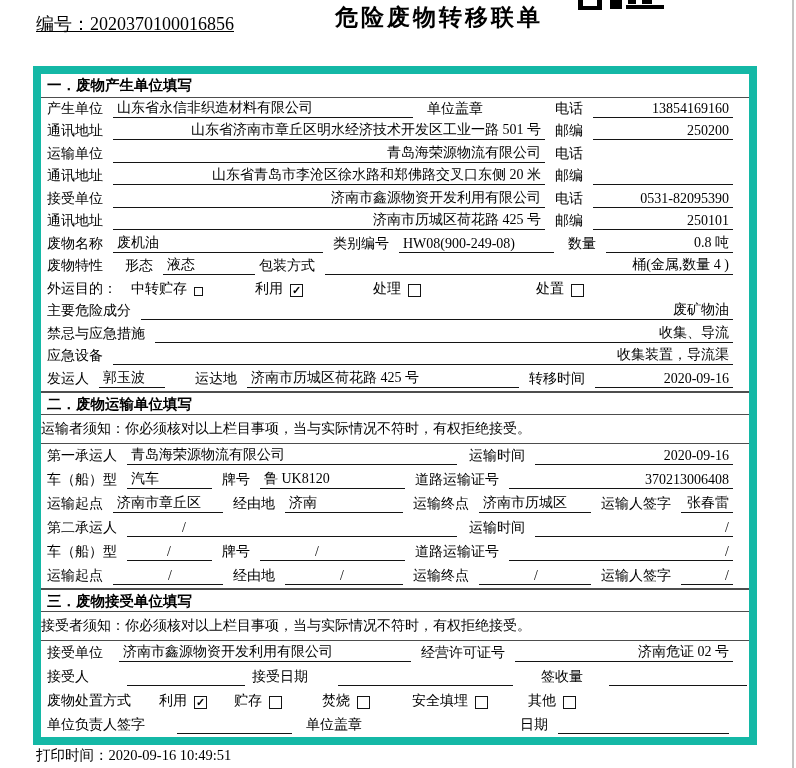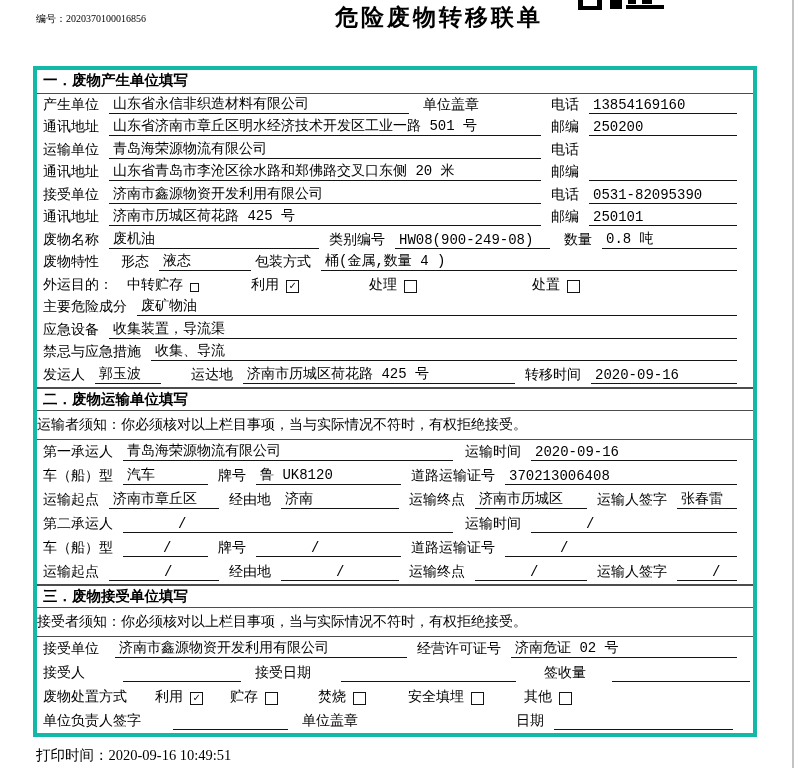--- a/index.html
+++ b/index.html
@@ -1,38 +1,38 @@
 <!DOCTYPE html>
 <html><head>
 <meta charset="utf-8">
 <style>
   html,body{margin:0;padding:0;background:#fff;}
   body{width:796px;height:768px;overflow:hidden;
        font-family:"Liberation Serif","DejaVu Serif",serif;color:#000;}
   .page{position:relative;width:796px;height:768px;background:#fff;}
-  .serial{position:absolute;left:36px;top:12px;font-size:10px;white-space:nowrap;}
+  .serial{position:absolute;left:36px;top:12px;font-size:18px;white-space:nowrap;text-decoration:underline;}
   .doc-title{position:absolute;left:84px;top:2px;width:710px;text-align:center;
              font-size:23px;font-weight:bold;letter-spacing:3px;}
   .qr{position:absolute;left:578px;top:0;}
   .edge{position:absolute;left:792px;top:0;width:2px;height:768px;background:#c4c4c4;}
   .print{position:absolute;left:36px;top:746px;font-size:14.5px;white-space:nowrap;}
 
   .form-table{position:absolute;left:33px;top:66px;width:724px;box-sizing:border-box;
-              border:4px solid #14b8a6;background:#fff;font-family:Liberation Mono, monospace;}
+              border:8px solid #14b8a6;background:#fff;}
   .sech{font-weight:bold;font-size:14.5px;height:24px;line-height:23px;padding:0 6px;
         border-bottom:1.5px solid #4d4d4d;box-sizing:border-box;white-space:nowrap;}
   .sech.bt{border-top:2px solid #4d4d4d;}
   .notice{height:29px;display:flex;align-items:center;padding:0 0;font-size:14px;
           border-bottom:1.2px solid #4d4d4d;box-sizing:border-box;white-space:nowrap;}
   .row{display:flex;align-items:flex-end;height:22.5px;padding:0 16px 3px 6px;
        font-size:14px;box-sizing:border-box;white-space:nowrap;}
   .h24{height:24px;}
   .lbl{flex:none;margin-right:10px;}
   .u{border-bottom:1px solid #141414;padding:0 4px;flex:none;box-sizing:border-box;min-width:20px;}
-  .u.fill{flex:1;}
+  .u.fill{flex:1;text-align:right;}
   .left{display:flex;align-items:flex-end;width:508px;flex:none;}
   .left .u.fill{flex:1;margin-right:10px;}
   .box{flex:none;width:13px;height:13px;border:1.5px solid #141414;margin:0 0 1px 7px;
        font-size:11px;line-height:11px;text-align:center;font-weight:bold;box-sizing:border-box;}
   .box.sm{width:9px;height:9px;margin-bottom:2px;font-size:8px;line-height:7px;}
   .slash{padding-left:55px;}
   .sp{flex:none;}
 </style>
 </head>
 <body>
@@ -139,27 +139,27 @@
       <span class="sp" style="margin-left:115px">处置</span>
       <span class="box"></span>
     </div>
 
     <div class="row">
       <span class="lbl">主要危险成分</span>
       <span class="u fill">废矿物油</span>
     </div>
 
     <div class="row">
+      <span class="lbl">禁忌与应急措施</span>
+      <span class="u fill">收集、导流</span>
+    </div>
+
+    <div class="row">
       <span class="lbl">应急设备</span>
       <span class="u fill">收集装置，导流渠</span>
-    </div>
-
-    <div class="row">
-      <span class="lbl">禁忌与应急措施</span>
-      <span class="u fill">收集、导流</span>
     </div>
 
     <div class="row">
       <span class="lbl">发运人</span>
       <span class="u" style="width:66px">郭玉波</span>
       <span class="lbl" style="margin-left:30px">运达地</span>
       <span class="u" style="width:272px">济南市历城区荷花路 425 号</span>
       <span class="lbl" style="margin-left:10px">转移时间</span>
       <span class="u fill">2020-09-16</span>
     </div>
@@ -229,21 +229,21 @@
     <div class="row h24">
       <span class="lbl">接受单位</span>
       <span class="u" style="width:292px;margin-left:6px">济南市鑫源物资开发利用有限公司</span>
       <span class="lbl" style="margin-left:10px">经营许可证号</span>
       <span class="u fill">济南危证 02 号</span>
     </div>
 
     <div class="row h24">
       <span class="lbl">接受人</span>
       <span class="u" style="width:118px;margin-left:28px"></span>
-      <span class="lbl" style="margin-left:14px">接受日期</span>
+      <span class="lbl" style="margin-left:7px">接受日期</span>
       <span class="u" style="width:175px;margin-left:20px"></span>
       <span class="lbl" style="margin-left:28px">签收量</span>
       <span class="u" style="width:138px;margin-left:16px"></span>
       <span class="sp" style="flex:1"></span>
     </div>
 
     <div class="row h24">
       <span class="lbl">废物处置方式</span>
       <span class="sp" style="margin-left:18px">利用</span>
       <span class="box">✓</span>

